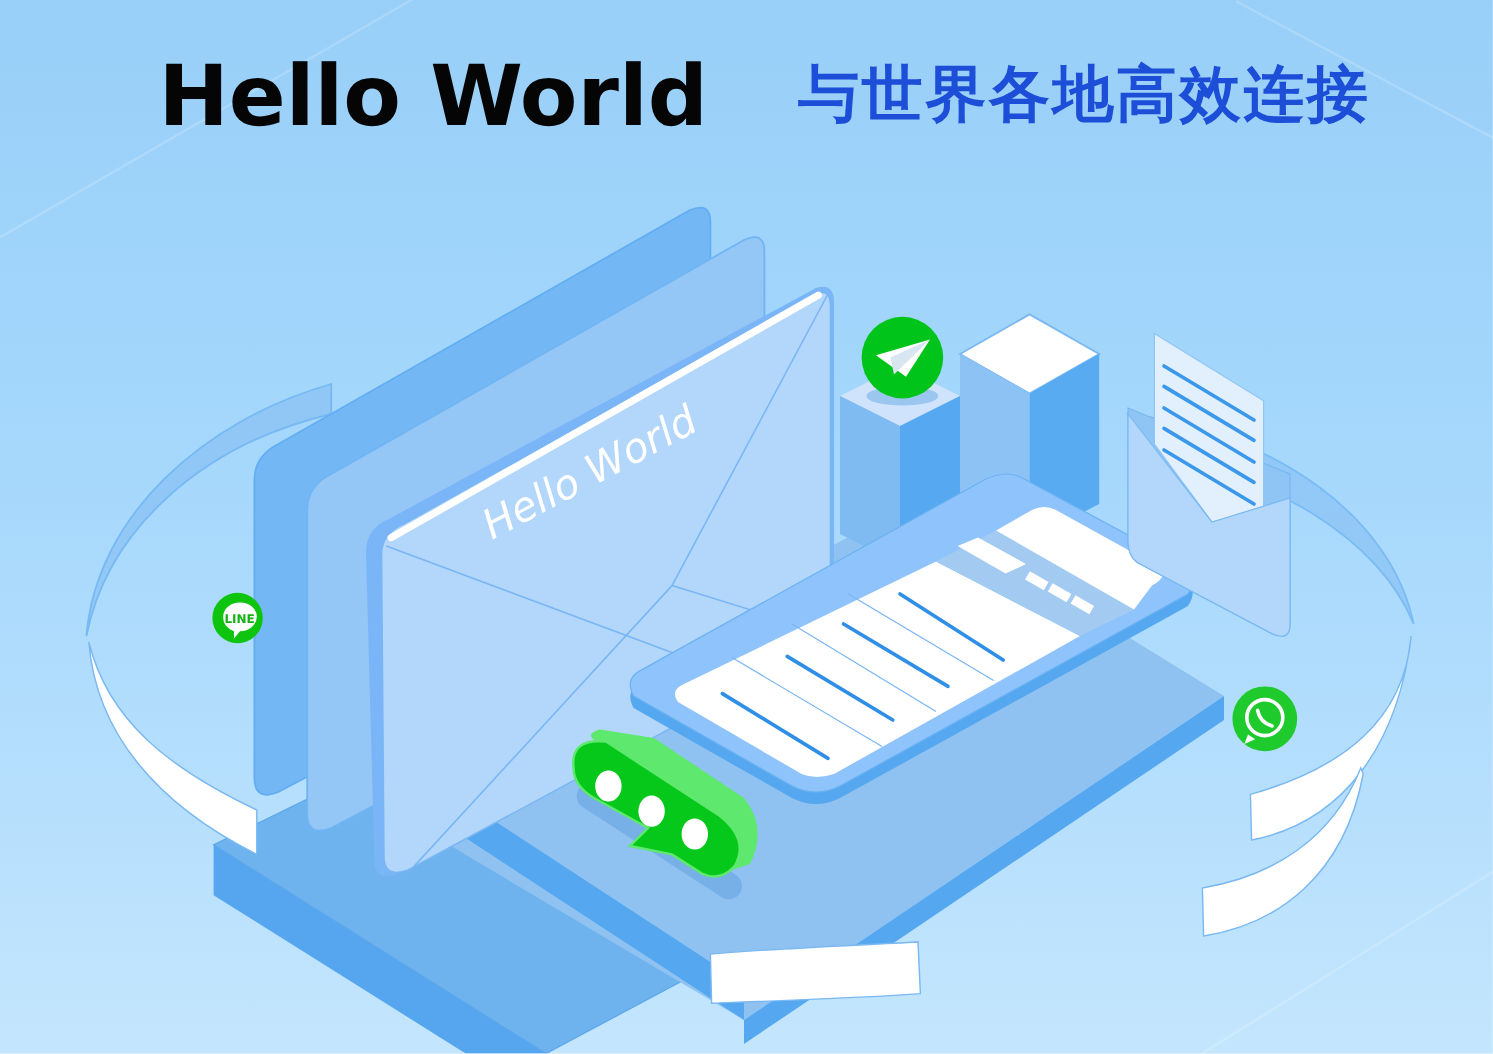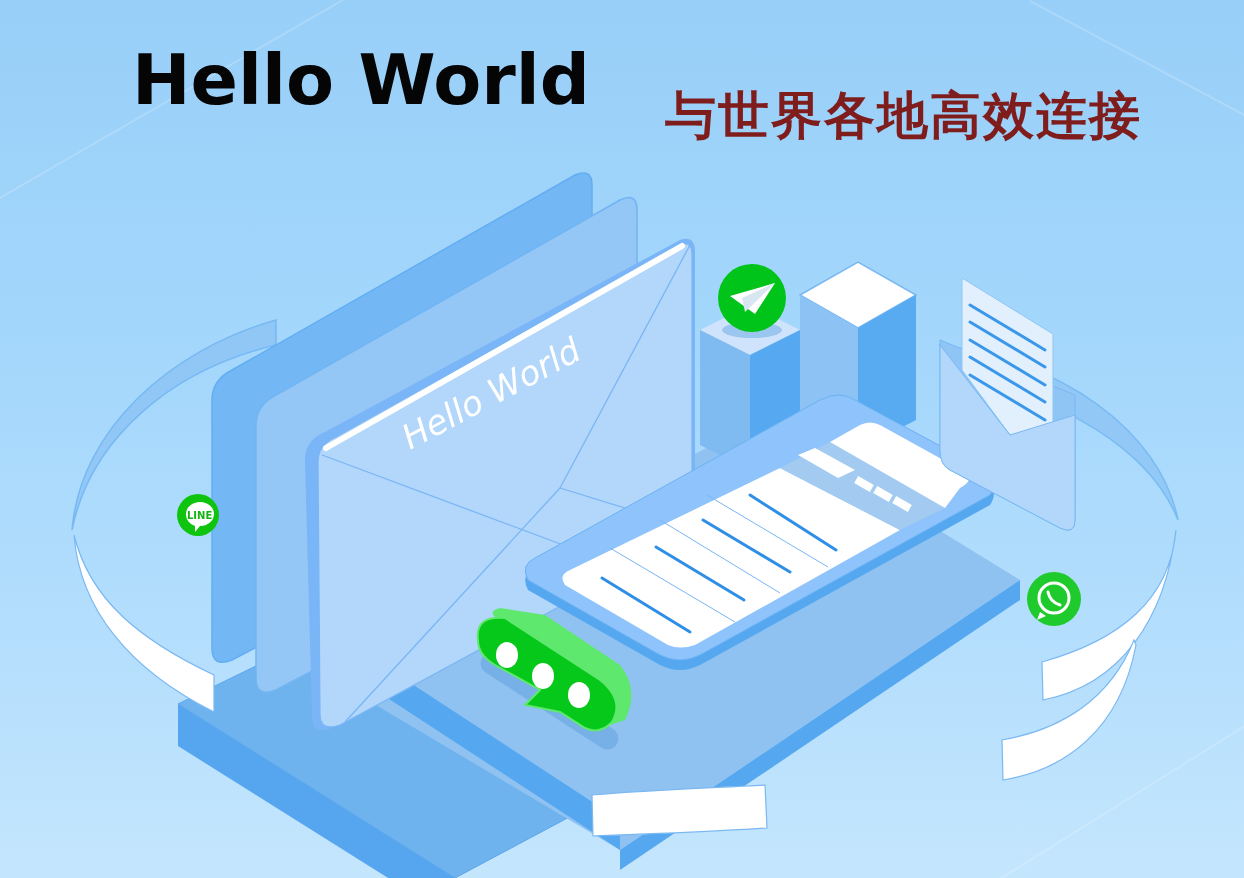--- a/index.html
+++ b/index.html
@@ -4,21 +4,21 @@
 <style>
   html, body { margin:0; padding:0; }
   body { width:1244px; height:878px; overflow:hidden; position:relative;
     background: linear-gradient(180deg, #98cff8 0%, #a6d8fc 45%, #b8e0fd 80%, #c4e6fd 100%);
     font-family: "DejaVu Sans", sans-serif; }
   .bg-line { position:absolute; background: rgba(255,255,255,0.18); height:2px; transform-origin:left center; }
   .headline { position:absolute; top:40px; left:0; width:1244px; height:80px; }
   .title-en { position:absolute; left:132px; top:0; font-family:"DejaVu Sans", sans-serif; font-weight:bold;
     font-size:70px; line-height:80px; color:#050505; letter-spacing:0px; }
   .title-zh { position:absolute; left:665px; top:8px; font-family:"DejaVu Sans", sans-serif; font-weight:bold;
-    font-size:51px; line-height:64px; color:#7f1d1d; letter-spacing:2px;margin-top:36px; }
+    font-size:51px; line-height:64px; color:#1d4ed8; letter-spacing:2px; }
   svg.scene { position:absolute; left:0; top:0; }
   .env-text { font-family:"DejaVu Sans", sans-serif; font-style:italic; font-size:34px; fill:#ffffff; }
   .line-text { font-family:"DejaVu Sans", sans-serif; font-weight:bold; font-size:10px; fill:#12b312; }
 </style>
 </head>
 <body>
 
 <div class="bg-line" style="left:-40px;top:220px;width:520px;transform:rotate(-30deg);"></div>
 <div class="bg-line" style="left:1030px;top:0;width:320px;transform:rotate(28deg);"></div>
 <div class="bg-line" style="left:1000px;top:878px;width:400px;transform:rotate(-32deg);"></div>

